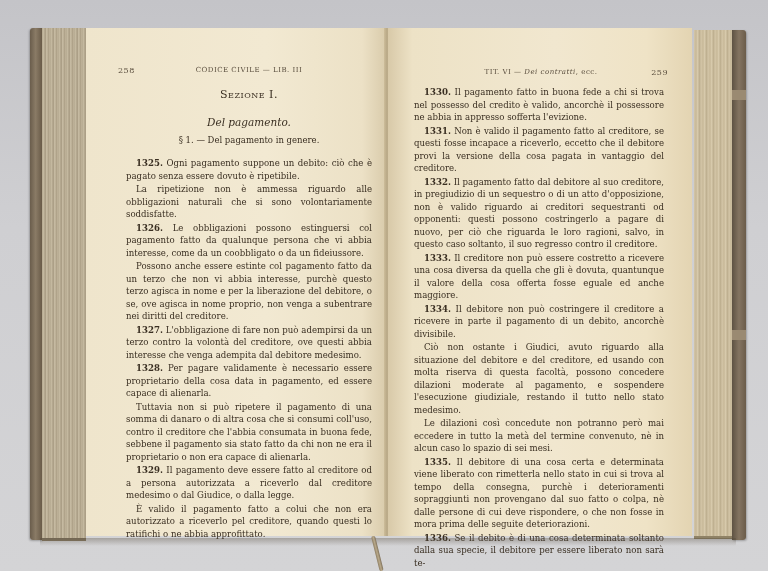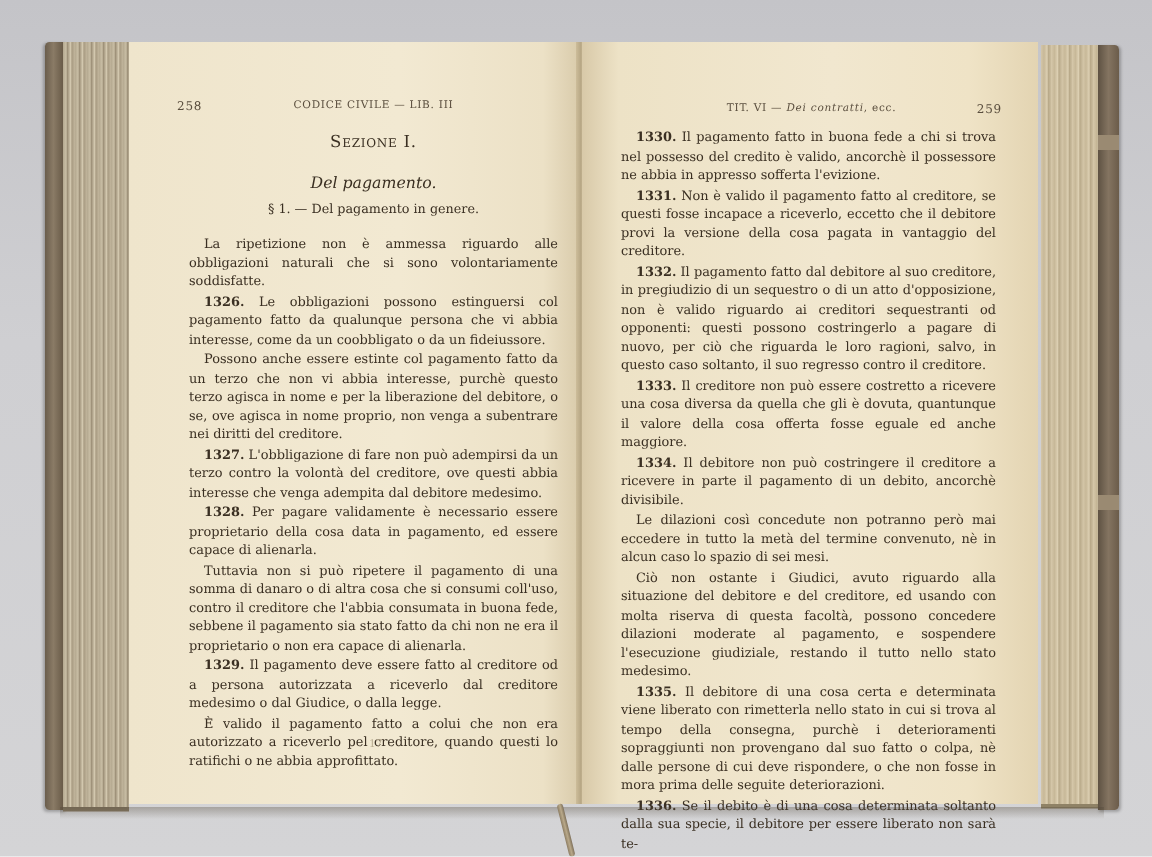--- a/index.html
+++ b/index.html
@@ -173,20 +173,21 @@
 
   <div class="page page-left">
     <div class="running-head">
       <span class="num">258</span>
       <span class="title">CODICE CIVILE — LIB. III</span>
     </div>
     <div class="section-title">Sezione I.</div>
     <div class="section-sub">Del pagamento.</div>
     <div class="paragraph-head">§ 1. — Del pagamento in genere.</div>
 
+    <p class="art"><span class="artnum">1325.</span> <span>Ogni pagamento suppone un debito: ciò che è pagato senza essere dovuto è ripetibile.</span></p>
     <p class="art"><span>La ripetizione non è ammessa riguardo alle obbligazioni naturali che si sono volontariamente soddisfatte.</span></p>
     <p class="art"><span class="artnum">1326.</span> <span>Le obbligazioni possono estinguersi col pagamento fatto da qualunque persona che vi abbia interesse, come da un coobbligato o da un fideiussore.</span></p>
     <p class="art"><span>Possono anche essere estinte col pagamento fatto da un terzo che non vi abbia interesse, purchè questo terzo agisca in nome e per la liberazione del debitore, o se, ove agisca in nome proprio, non venga a subentrare nei diritti del creditore.</span></p>
     <p class="art"><span class="artnum">1327.</span> <span>L'obbligazione di fare non può adempirsi da un terzo contro la volontà del creditore, ove questi abbia interesse che venga adempita dal debitore medesimo.</span></p>
     <p class="art"><span class="artnum">1328.</span> <span>Per pagare validamente è necessario essere proprietario della cosa data in pagamento, ed essere capace di alienarla.</span></p>
     <p class="art"><span>Tuttavia non si può ripetere il pagamento di una somma di danaro o di altra cosa che si consumi coll'uso, contro il creditore che l'abbia consumata in buona fede, sebbene il pagamento sia stato fatto da chi non ne era il proprietario o non era capace di alienarla.</span></p>
     <p class="art"><span class="artnum">1329.</span> <span>Il pagamento deve essere fatto al creditore od a persona autorizzata a riceverlo dal creditore medesimo o dal Giudice, o dalla legge.</span></p>
     <p class="art"><span>È valido il pagamento fatto a colui che non era autorizzato a riceverlo pel creditore, quando questi lo ratifichi o ne abbia approfittato.</span></p>
 
     <span class="folio-mark">17</span>
@@ -198,22 +199,22 @@
     <div class="running-head">
       <span class="title"><span>TIT. VI — </span><i>Dei contratti</i><span>, ecc.</span></span>
       <span class="num">259</span>
     </div>
 
     <p class="art"><span class="artnum">1330.</span> <span>Il pagamento fatto in buona fede a chi si trova nel possesso del credito è valido, ancorchè il possessore ne abbia in appresso sofferta l'evizione.</span></p>
     <p class="art"><span class="artnum">1331.</span> <span>Non è valido il pagamento fatto al creditore, se questi fosse incapace a riceverlo, eccetto che il debitore provi la versione della cosa pagata in vantaggio del creditore.</span></p>
     <p class="art"><span class="artnum">1332.</span> <span>Il pagamento fatto dal debitore al suo creditore, in pregiudizio di un sequestro o di un atto d'opposizione, non è valido riguardo ai creditori sequestranti od opponenti: questi possono costringerlo a pagare di nuovo, per ciò che riguarda le loro ragioni, salvo, in questo caso soltanto, il suo regresso contro il creditore.</span></p>
     <p class="art"><span class="artnum">1333.</span> <span>Il creditore non può essere costretto a ricevere una cosa diversa da quella che gli è dovuta, quantunque il valore della cosa offerta fosse eguale ed anche maggiore.</span></p>
     <p class="art"><span class="artnum">1334.</span> <span>Il debitore non può costringere il creditore a ricevere in parte il pagamento di un debito, ancorchè divisibile.</span></p>
+    <p class="art"><span>Ciò non ostante i Giudici, avuto riguardo alla situazione del debitore e del creditore, ed usando con molta riserva di questa facoltà, possono concedere dilazioni moderate al pagamento, e sospendere l'esecuzione giudiziale, restando il tutto nello stato medesimo.</span></p>
     <p class="art"><span>Le dilazioni così concedute non potranno però mai eccedere in tutto la metà del termine convenuto, nè in alcun caso lo spazio di sei mesi.</span></p>
-    <p class="art"><span>Ciò non ostante i Giudici, avuto riguardo alla situazione del debitore e del creditore, ed usando con molta riserva di questa facoltà, possono concedere dilazioni moderate al pagamento, e sospendere l'esecuzione giudiziale, restando il tutto nello stato medesimo.</span></p>
     <p class="art"><span class="artnum">1335.</span> <span>Il debitore di una cosa certa e determinata viene liberato con rimetterla nello stato in cui si trova al tempo della consegna, purchè i deterioramenti sopraggiunti non provengano dal suo fatto o colpa, nè dalle persone di cui deve rispondere, o che non fosse in mora prima delle seguite deteriorazioni.</span></p>
     <p class="art"><span class="artnum">1336.</span> <span>Se il debito è di una cosa determinata soltanto dalla sua specie, il debitore per essere liberato non sarà te-</span></p>
   </div>
 
   <div class="stack-right"></div>
   <div class="cover-right">
     <div class="band" style="top:60px"></div>
     <div class="band" style="top:300px"></div>
   </div>
 

